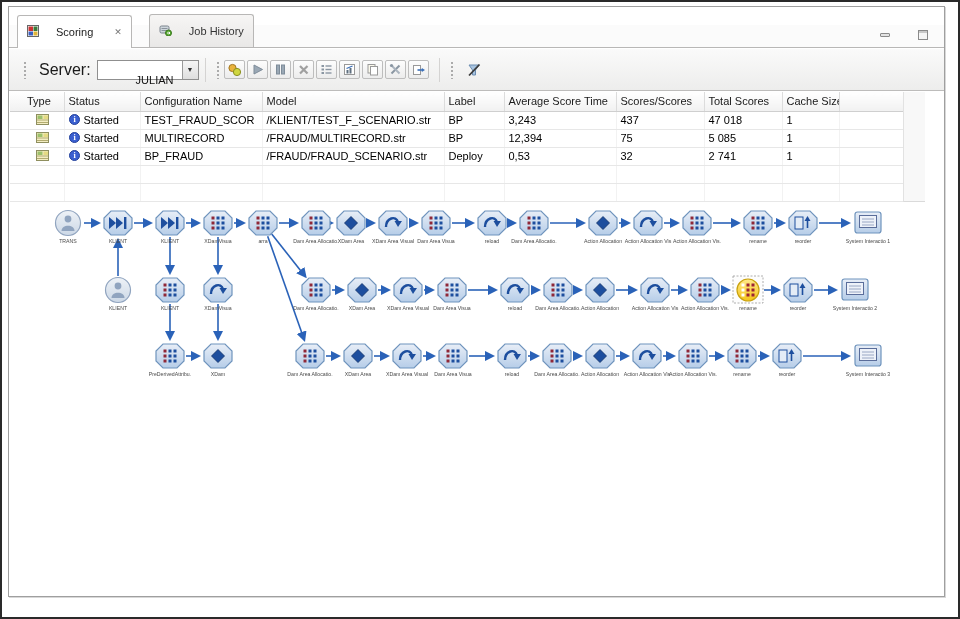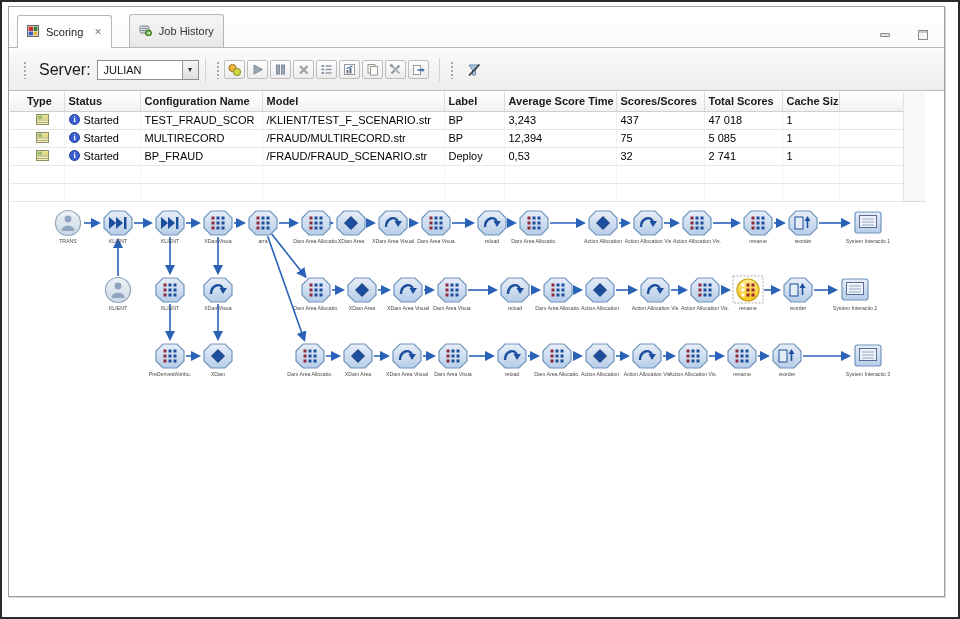--- a/index.html
+++ b/index.html
@@ -5,53 +5,53 @@
   * { box-sizing: border-box; margin:0; padding:0; }
   html,body { width:960px; height:619px; }
   body { position:relative; background:#fff; font-family:"Liberation Sans", sans-serif; overflow:hidden; }
   .outer-frame { position:absolute; inset:0; border:2px solid #2a2a2a; pointer-events:none; z-index:60; }
   .window { position:absolute; left:8px; top:6px; width:937px; height:591px; background:#fff;
             border:1px solid #9f9f9f; box-shadow:1px 1px 0 #d8d8d8; }
 
   
   .tabbar { position:absolute; left:0; top:18px; right:0; height:23px; border-bottom:1px solid #b8b7b6;
             display:flex; align-items:flex-end; padding-left:8px; background:#fbfbfb; }
-  .tab { display:inline-flex; align-items:center; gap:7px; height:23px; padding:16px 9px;
+  .tab { display:inline-flex; align-items:center; gap:17px; height:23px; padding:16px 9px;
          border:1px solid #b8b7b6; border-bottom:none; border-radius:3px 3px 0 0;
          font-size:11px; color:#222; position:relative; cursor:default; }
   .tab.active { background:#fff; z-index:2; margin-bottom:-1px; height:24px; }
   .tab.inactive { background:linear-gradient(#f6f5f4,#e9e8e7); color:#333; margin-left:17px; }
   .tabclose { font-size:9px; color:#777; margin-left:4px; }
   .winbtns { position:absolute; right:16px; top:5px; display:flex; gap:28px; align-items:center; }
   .minbox { width:10px; height:4px; background:#e3e3e3; border:1px solid #8a8a8a; border-radius:1px; }
   .maxbox { width:10px; height:10px; border:1px solid #8a8a8a; background:#f6f6f6; box-shadow:inset 0 2px 0 #c9c9c9; }
 
   
   .toolbar { position:absolute; left:0; top:42px; right:0; height:42px;
              background:linear-gradient(#fafafa,#ededec); border-bottom:1px solid #bdbcbb;
              display:flex; align-items:center; padding-left:10px; }
   .handle { width:4px; height:18px; margin:0 4px;
             background-image:radial-gradient(circle,#ababab 1px,transparent 1.3px);
             background-size:4px 4px; }
   .server-label { font-size:16px; color:#1a1a1a; margin:0 6px 0 8px; }
   .combo { position:relative; width:102px; height:20px; background:#fff; border:1px solid #8f8f8f; }
-  .combo-text { font-size:11px; color:#111; padding:3px 6px; }
+  .combo-text { font-size:11px; color:#111; padding:13px 6px;margin-left:32px; }
   .combo-arrow { position:absolute; right:0; top:0; width:16px; height:18px; border-left:1px solid #9a9a9a;
                  background:linear-gradient(#f6f6f6,#dedede); display:grid; place-items:center;
                  font-size:7px; color:#333; }
   .tsep { width:1px; height:24px; background:#d4d3d2; margin:0 6px; }
   .tbtns { display:flex; gap:2px; }
   .tbtn { width:21px; height:19px; border:1px solid #bdbdbd; border-radius:2px;
           background:linear-gradient(#fdfdfd,#ececec); display:grid; place-items:center; }
   .flatbtn { width:24px; height:20px; display:grid; place-items:center; margin-left:4px; }
 
   
   .grid { position:absolute; left:1px; top:85px; width:893px; }
   table { border-collapse:collapse; table-layout:fixed; width:893px; font-size:11px; color:#000; }
-  th { font-weight:bold; text-align:left; height:19px; padding:0 4px; color:#1a1a1a;
+  th { font-weight:normal; text-align:left; height:19px; padding:0 4px; color:#1a1a1a;
        background:linear-gradient(#ffffff,#f1f1f1); border-right:1px solid #dcdcdc; border-bottom:1px solid #cfcfcf;
        white-space:nowrap; overflow:hidden; }
   td { height:18px; padding:0 4px; border-bottom:1px solid #e7e7e7; border-right:1px solid #f2f2f2;
        white-space:nowrap; overflow:hidden; }
   td.c-type { text-align:center; padding-left:16px; }
   .statuscell { display:flex; align-items:center; gap:4px; }
   .vscroll { position:absolute; left:894px; top:85px; width:22px; height:110px;
              background:#f8f8f8; border-left:1px solid #e2e2e2; border-bottom:1px solid #dadada; }
 
   

